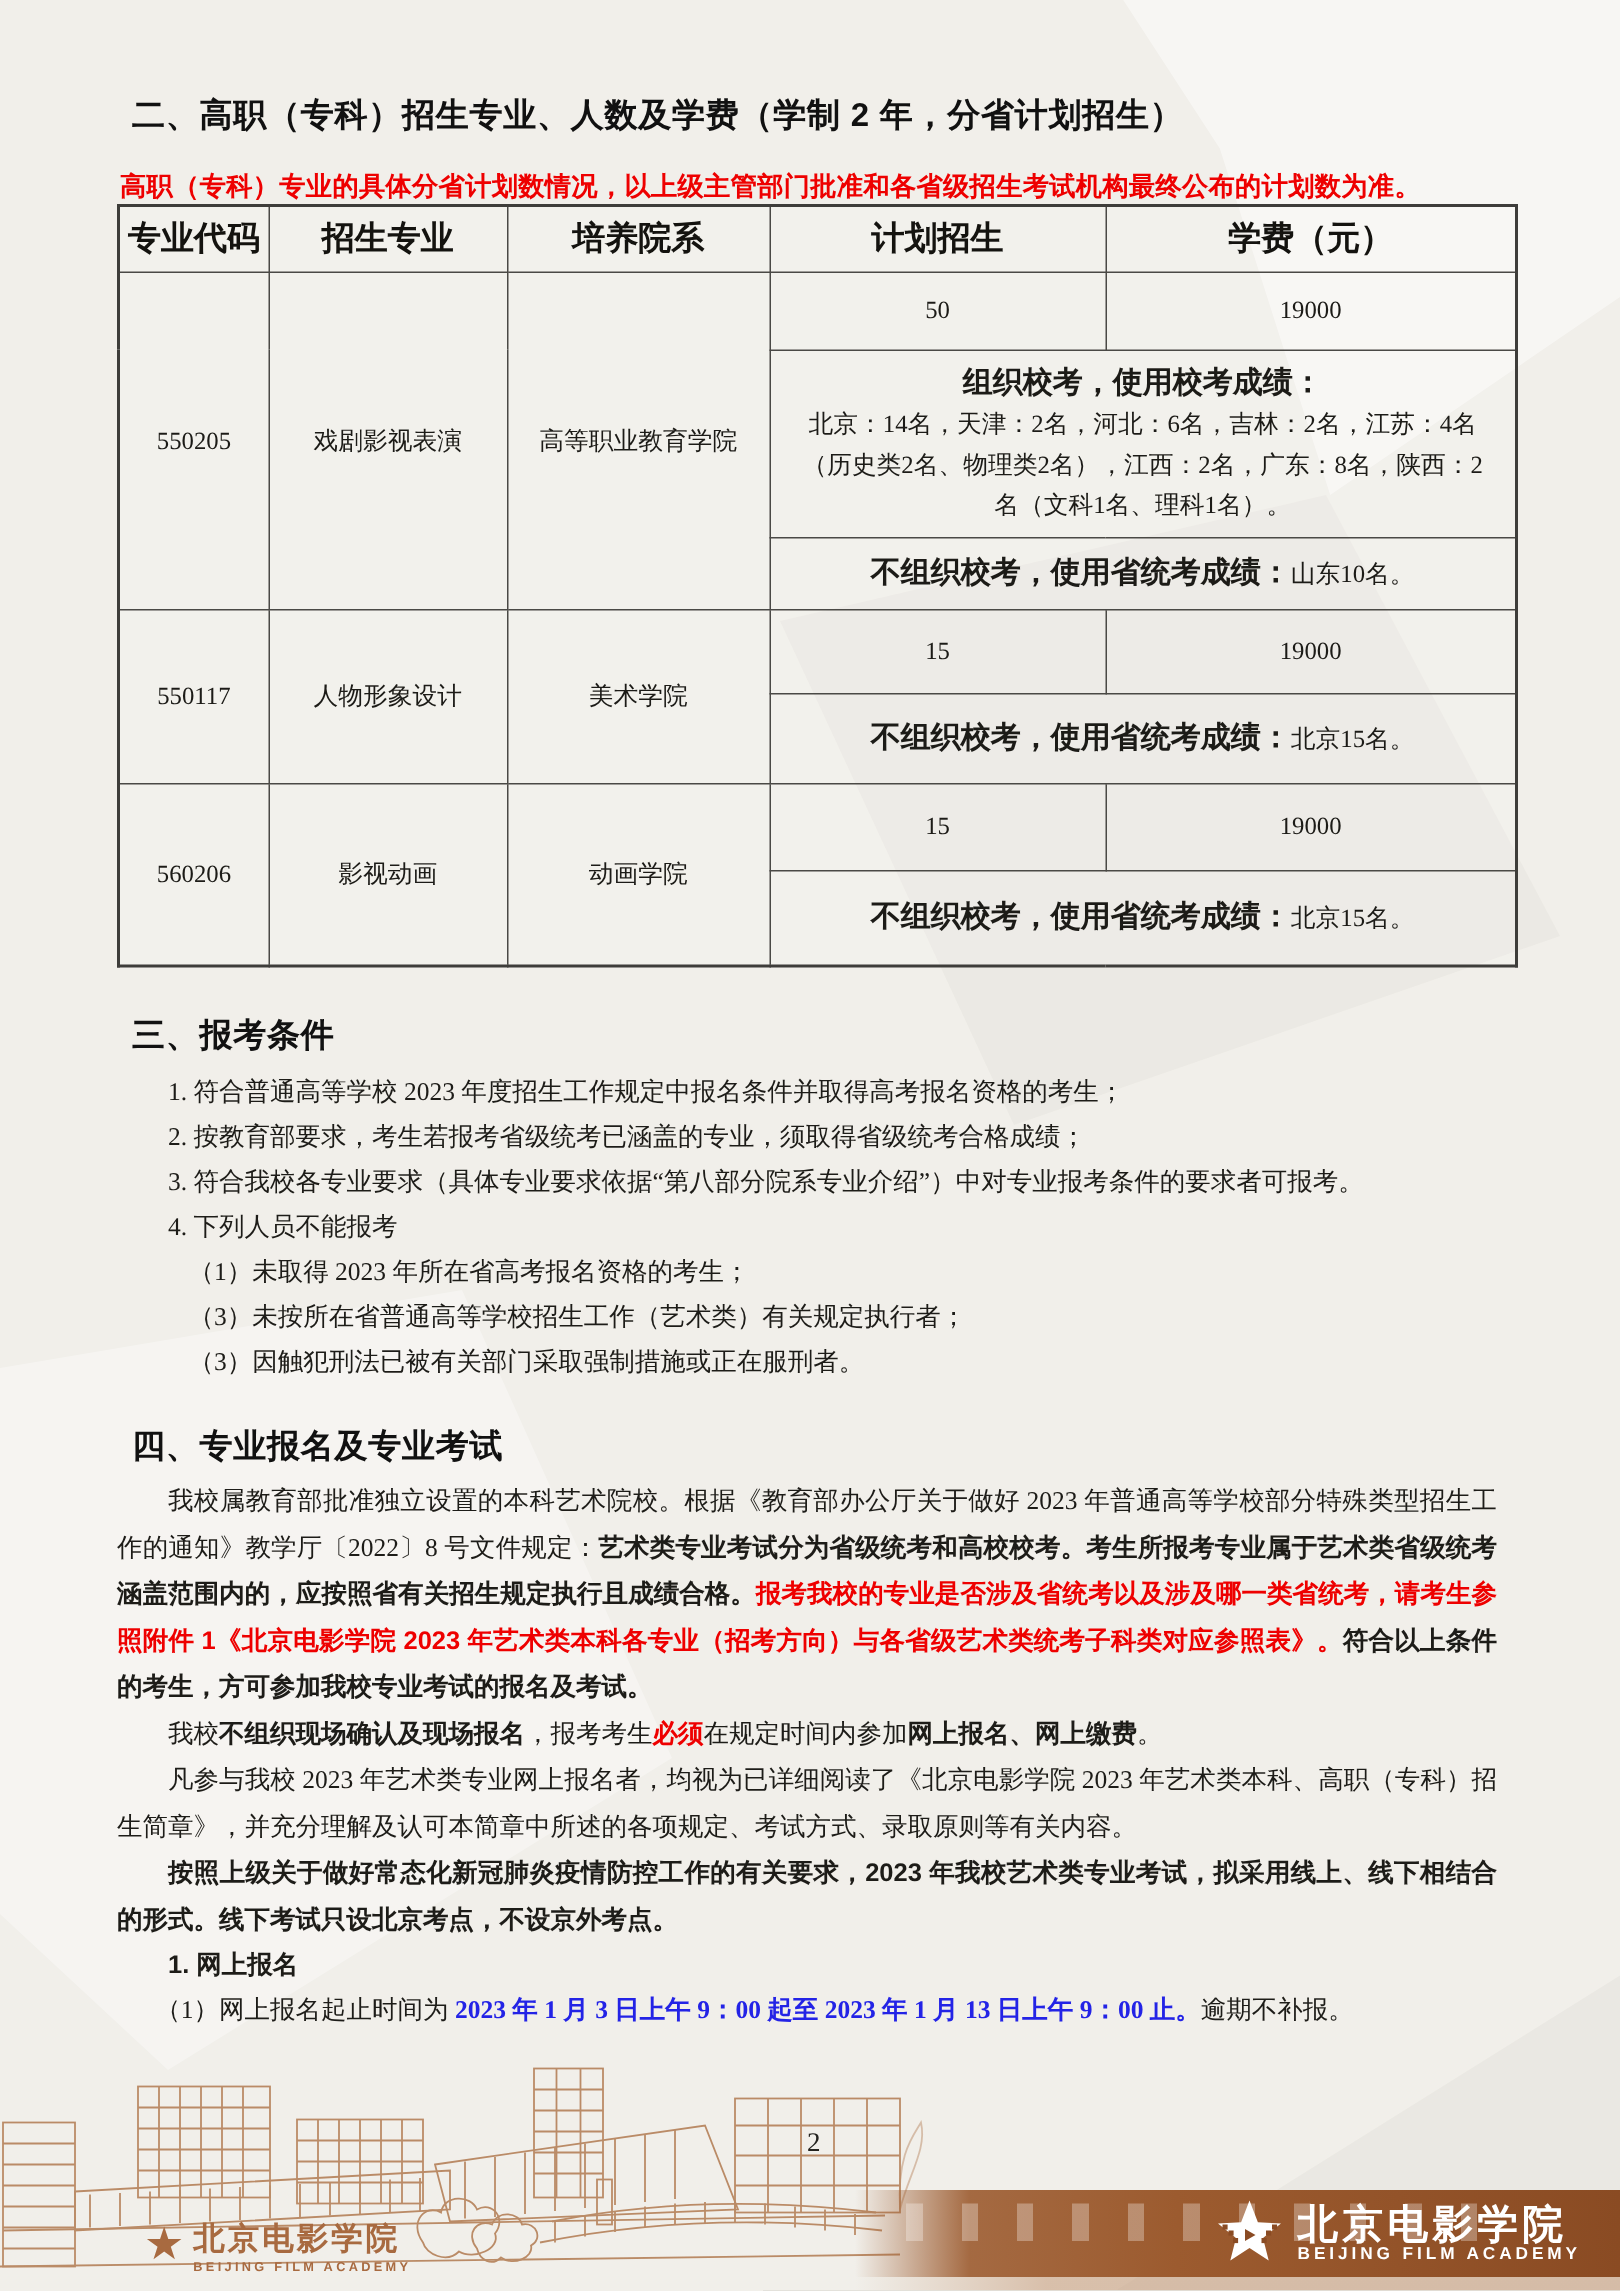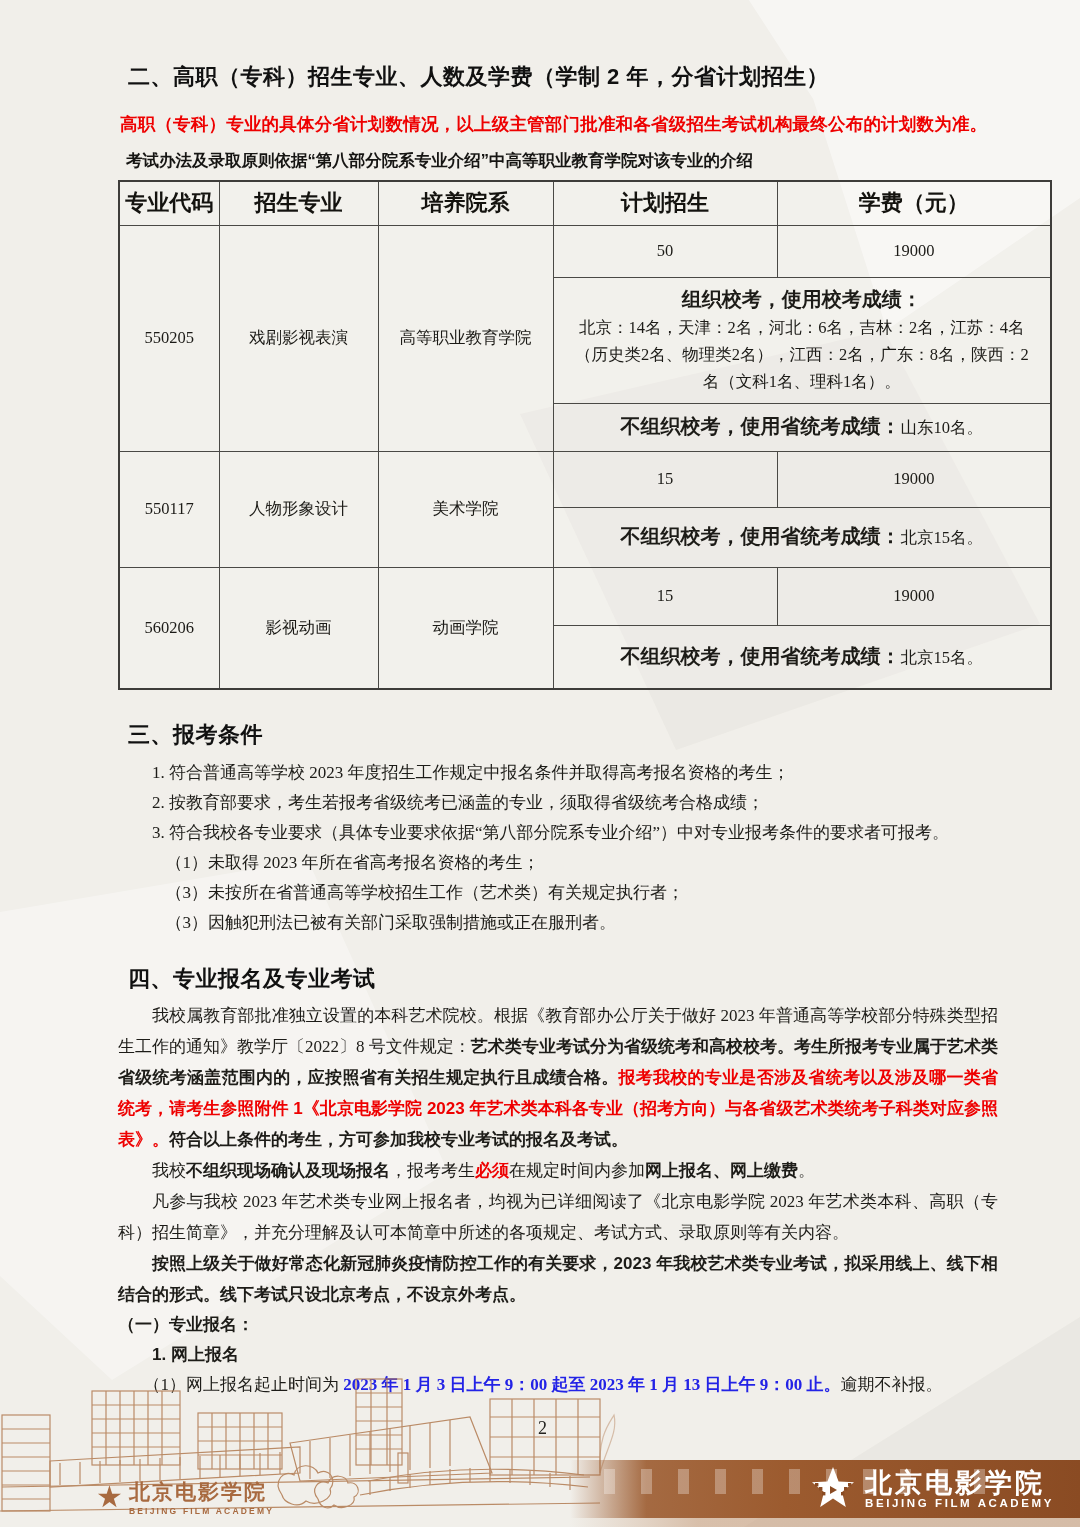--- a/index.html
+++ b/index.html
@@ -13,21 +13,21 @@
   .wm { position:absolute; pointer-events:none; }
   .wm1 { top:0; right:0; width:460px; height:330px; background:rgba(255,255,255,.45);
          clip-path:polygon(28% 0,100% 0,100% 60%,58% 100%,42% 30%); }
   .wm2 { top:330px; right:40px; width:520px; height:420px; background:rgba(140,128,112,.05);
          clip-path:polygon(0 20%,70% 0,100% 70%,30% 100%); }
   .wm3 { top:860px; left:0; width:560px; height:520px; background:rgba(255,255,255,.35);
          clip-path:polygon(0 10%,55% 0,80% 60%,20% 100%,0 80%); }
   .wm4 { bottom:0; right:0; width:420px; height:300px; background:rgba(140,128,112,.06);
          clip-path:polygon(20% 100%,100% 30%,100% 100%); }
 
-  .content { position:absolute; left:78px; right:82px; top:62px;margin-left:40px; }
+  .content { position:absolute; left:78px; right:82px; top:62px; }
 
   h2.sec {
     font-family:"Liberation Sans","DejaVu Sans",sans-serif;
     font-weight:bold; font-size:22px; letter-spacing:.5px; color:#111;
     margin-left:10px;
   }
   .notice-red {
     margin:20px 0 0 2px; font-family:"Liberation Sans","DejaVu Sans",sans-serif;
     font-weight:bold; font-size:17.5px; color:#ee0000; letter-spacing:.2px;
   }
@@ -94,21 +94,20 @@
 
 <div class="page">
   <div class="wm wm1"></div>
   <div class="wm wm2"></div>
   <div class="wm wm3"></div>
   <div class="wm wm4"></div>
 
   <div class="content">
     <h2 class="sec">二、高职（专科）招生专业、人数及学费（学制 2 年，分省计划招生）</h2>
     <p class="notice-red">高职（专科）专业的具体分省计划数情况，以上级主管部门批准和各省级招生考试机构最终公布的计划数为准。</p>
-    <p class="intro-bold">考试办法及录取原则依据“第八部分院系专业介绍”中高等职业教育学院对该专业的介绍</p>
 
     <table class="adm">
       <colgroup>
         <col style="width:100px">
           <col style="width:159px">
           <col style="width:175px">
         <col style="width:224px">
           <col style="width:274px">
       </colgroup>
       <thead>
@@ -166,30 +165,30 @@
           </td>
         </tr>
       </tbody>
     </table>
 
     <div class="body-txt">
       <h2 class="sec" style="margin-top:30px;">三、报考条件</h2>
       <p class="item" style="margin-top:8px;">1. 符合普通高等学校 2023 年度招生工作规定中报名条件并取得高考报名资格的考生；</p>
       <p class="item">2. 按教育部要求，考生若报考省级统考已涵盖的专业，须取得省级统考合格成绩；</p>
       <p class="item">3. 符合我校各专业要求（具体专业要求依据“第八部分院系专业介绍”）中对专业报考条件的要求者可报考。</p>
+      <p class="item">4. 下列人员不能报考</p>
       <p class="sub">（1）未取得 2023 年所在省高考报名资格的考生；</p>
       <p class="sub">（3）未按所在省普通高等学校招生工作（艺术类）有关规定执行者；</p>
       <p class="sub">（3）因触犯刑法已被有关部门采取强制措施或正在服刑者。</p>
 
       <h2 class="sec" style="margin-top:26px;">四、专业报名及专业考试</h2>
       <p class="para" style="margin-top:6px;"><span>我校属教育部批准独立设置的本科艺术院校。根据《教育部办公厅关于做好 2023 年普通高等学校部分特殊类型招生工作的通知》教学厅〔2022〕8 号文件规定：</span><span class="b">艺术类专业考试分为省级统考和高校校考。考生所报考专业属于艺术类省级统考涵盖范围内的，应按照省有关招生规定执行且成绩合格。</span><span class="redb">报考我校的专业是否涉及省统考以及涉及哪一类省统考，请考生参照附件 1《北京电影学院 2023 年艺术类本科各专业（招考方向）与各省级艺术类统考子科类对应参照表》。</span><span class="b">符合以上条件的考生，方可参加我校专业考试的报名及考试。</span></p>
       <p class="para"><span>我校</span><span class="b">不组织现场确认及现场报名</span><span>，报考考生</span><span class="redb">必须</span><span>在规定时间内参加</span><span class="b">网上报名、网上缴费</span><span>。</span></p>
       <p class="para">凡参与我校 2023 年艺术类专业网上报名者，均视为已详细阅读了《北京电影学院 2023 年艺术类本科、高职（专科）招生简章》，并充分理解及认可本简章中所述的各项规定、考试方式、录取原则等有关内容。</p>
       <p class="para redb">按照上级关于做好常态化新冠肺炎疫情防控工作的有关要求，2023 年我校艺术类专业考试，拟采用线上、线下相结合的形式。线下考试只设北京考点，不设京外考点。</p>
-      <p class="noind">（一）专业报名：</p>
       <p class="numhd">1. 网上报名</p>
       <p class="p5"><span>（1）网上报名起止时间为 </span><span class="blue">2023 年 1 月 3 日上午 9：00 起至 2023 年 1 月 13 日上午 9：00 止。</span><span>逾期不补报。</span></p>
     </div>
   </div>
 
   <svg class="sketch" viewBox="0 0 900 150">
     <g stroke="#b17a50" stroke-width="1.2" fill="none" opacity="0.85">
       <rect x="2" y="38" width="48" height="96"></rect>
       <path d="M2 52h48M2 66h48M2 80h48M2 94h48M2 108h48M2 122h48"></path>
       <rect x="92" y="14" width="88" height="74"></rect>

